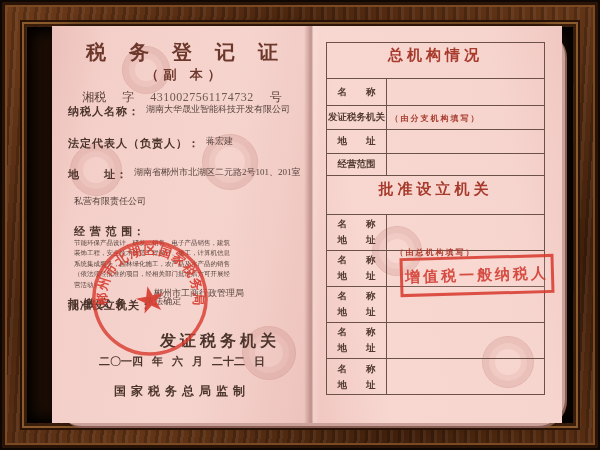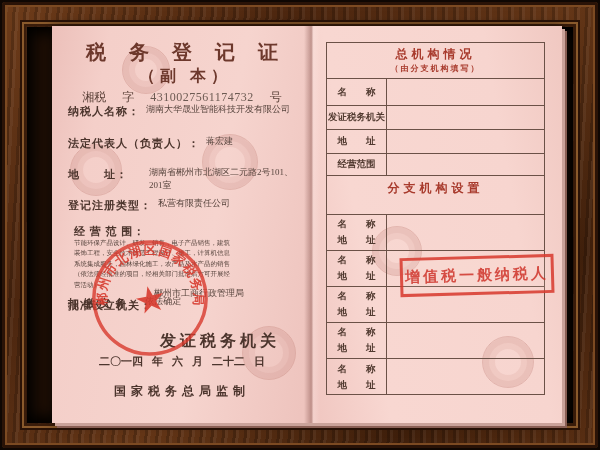--- a/index.html
+++ b/index.html
@@ -23,20 +23,21 @@
   .frame-shadow {
     position:absolute; inset:27px; background:#1d0e05;
     box-shadow: inset 0 0 14px 6px #000;
   }
 
   
   .paper {
     position:absolute; left:52px; top:26px; width:510px; height:397px;
     box-shadow: 3px 3px 0 #caa29a, 5px 5px 0 #8a5f55, 0 0 10px rgba(0,0,0,.6);
     display:flex;
+    border-radius:27px;
   }
   .page { position:relative; height:100%; overflow:hidden; }
   .page-left {
     width:260px;
     background: linear-gradient(100deg,#ecc0ba 0%, #f4cfc9 18%, #f6d4ce 60%, #eec4be 96%);
   }
   .page-right {
     width:250px;
     background: linear-gradient(80deg,#f0c6c0 0%, #f8d7d1 25%, #f7d5cf 75%, #f0c8c1 100%);
   }
@@ -51,32 +52,32 @@
   }
 
   
   .lp { position:absolute; left:0; top:0; width:100%; height:100%; padding:0 10px 0 16px; color:#45302a; }
   .lp-title {
     position:absolute; left:0; right:0; top:13px; text-align:center;
     font-size:20px; font-weight:bold; letter-spacing:9px; color:#6d382c; text-indent:9px;
   }
   .lp-subtitle {
     position:absolute; left:7px; right:0; top:40px; text-align:center;
-    font-size:16px; font-weight:bold; letter-spacing:5px; color:#6d382c;
+    font-size:13px; font-weight:bold; letter-spacing:5px; color:#6d382c;
   }
   .lp-docno {
     position:absolute; left:0; right:0; top:63px; display:flex; justify-content:center; align-items:baseline; gap:16px;
     font-size:12px; font-weight:normal; color:#5a4038;
   }
   .lp-docno .num { font-size:12px; color:#6c5a52; letter-spacing:.5px; }
   .field { position:absolute; left:16px; right:6px; display:flex; align-items:baseline; }
   .field .lbl { font-size:11px; font-weight:bold; letter-spacing:1px; color:#4c352d; white-space:nowrap; }
   .field .val { font-size:9px; color:#58453e; margin-left:6px; transform:translateY(-3px); }
   .field .val.raised { transform:translate(-4px,-13px);margin-top:36px; }
-  .f1{top:78px;} .f2{top:110px;} .f3{top:141px;gap:15px;} .f4{top:172px;} .f5{top:198px;flex-direction:column;} .f6{top:238px;} .f7{top:270px;}
+  .f1{top:78px;} .f2{top:110px;} .f3{top:141px;} .f4{top:172px;} .f5{top:198px;flex-direction:column;} .f6{top:238px;} .f7{top:270px;}
   .f5 .val { font-size:6.5px; line-height:1.6; transform:translateY(-1px); width:158px; }
   .lp-issuer {
     position:absolute; left:108px; top:305px; font-size:16px; font-weight:bold; letter-spacing:4px; color:#4c352d;
   }
   .lp-date {
     position:absolute; left:0; right:0; top:328px; display:flex; justify-content:center; align-items:baseline; gap:9px;
     font-size:11px; font-weight:bold; color:#4c352d;
   }
   .lp-footer {
     position:absolute; left:0; right:0; top:357px; text-align:center;
@@ -96,22 +97,22 @@
     color:rgba(205,45,35,.82); font-size:15px; font-weight:bold; letter-spacing:3px;
     background:rgba(255,230,226,.12);
   }
 
   
   .tbl {
     position:absolute; left:14px; top:16px; width:219px; height:353px;
     border:1.5px solid #6b5147; color:#4e362c;
   }
   .t-header { height:36px; border-bottom:1px solid #6b5147; text-align:center; padding-top:3px; }
-  .t-title { font-size:12px; font-weight:bold; letter-spacing:4px; color:#a83a2c; }
-  .t-sub { font-size:8px; font-weight:bold; letter-spacing:2px; color:#a83a2c; }
+  .t-title { font-size:15px; font-weight:bold; letter-spacing:4px; color:#a83a2c; }
+  .t-sub { font-size:8px; font-weight:bold; letter-spacing:2px; color:#a83a2c;margin-top:48px; }
   .t-row { display:grid; grid-template-columns:60px 1fr; border-bottom:1px solid #6b5147; }
   .t-row .cell-l { border-right:1px solid #6b5147; display:flex; align-items:center; justify-content:center;
                    font-size:9.5px; font-weight:bold; color:#513a30; }
   .r1{height:27px;} .r2{height:24px;} .r3{height:24px;} .r4{height:22px;}
   .t-section { height:39px; border-bottom:1px solid #6b5147; text-align:center; padding-top:4px; }
   .t-pair { display:grid; grid-template-columns:60px 1fr; height:36px; border-bottom:1px solid #6b5147; }
   .t-pair:last-child { border-bottom:none; }
   .t-pair .cell-l { border-right:1px solid #6b5147; display:flex; flex-direction:column; justify-content:space-around;
                     align-items:center; font-size:9.5px; font-weight:bold; color:#513a30; padding:2px 0; }
 </style>
@@ -147,21 +148,20 @@
       </div>
       <div class="field f2">
         <span class="lbl">法定代表人（负责人）：</span>
         <span class="val">蒋宏建</span>
       </div>
       <div class="field f3">
         <span class="lbl">地　　址：</span>
         <span class="val">湖南省郴州市北湖区二元路2号101、201室</span>
       </div>
       <div class="field f4">
-        <span class="lbl">登记注册类型：</span>
         <span class="val">私营有限责任公司</span>
       </div>
       <div class="field f5">
         <span class="lbl">经 营 范 围：</span>
         <span class="val">节能环保产品设计、研发、销售，电子产品销售，建筑装饰工程，安全技术防范工程设计、施工，计算机信息系统集成服务，园林绿化施工，农产品及水产品的销售（依法须经批准的项目，经相关部门批准后方可开展经营活动）。</span>
       </div>
       <div class="field f6">
         <span class="lbl">批准设立机关：</span>
         <span class="val raised">郴州市工商行政管理局</span>
       </div>
@@ -219,21 +219,22 @@
       <div class="t-row r3">
         <div class="cell-l">地　　址</div>
         <div class="cell-v"></div>
       </div>
       <div class="t-row r4">
         <div class="cell-l">经营范围</div>
         <div class="cell-v"></div>
       </div>
 
       <div class="t-section">
-        <div class="t-title">分支机构设置</div>
+        <div class="t-title">批准设立机关</div>
+        <div class="t-sub">（由总机构填写）</div>
       </div>
 
       <div class="t-pair">
         <div class="cell-l">
           <span>名　　称</span>
           <span>地　　址</span>
         </div>
         <div class="cell-v"></div>
       </div>
       <div class="t-pair">

